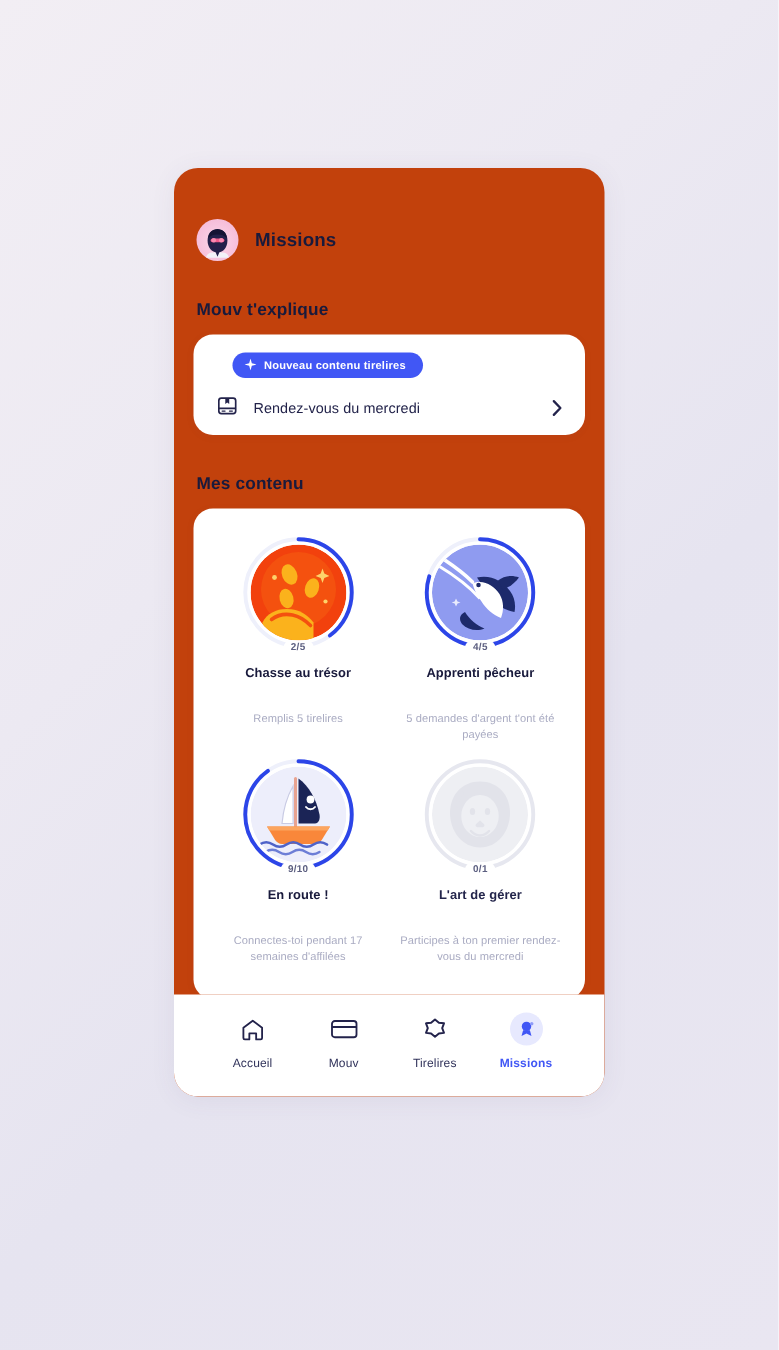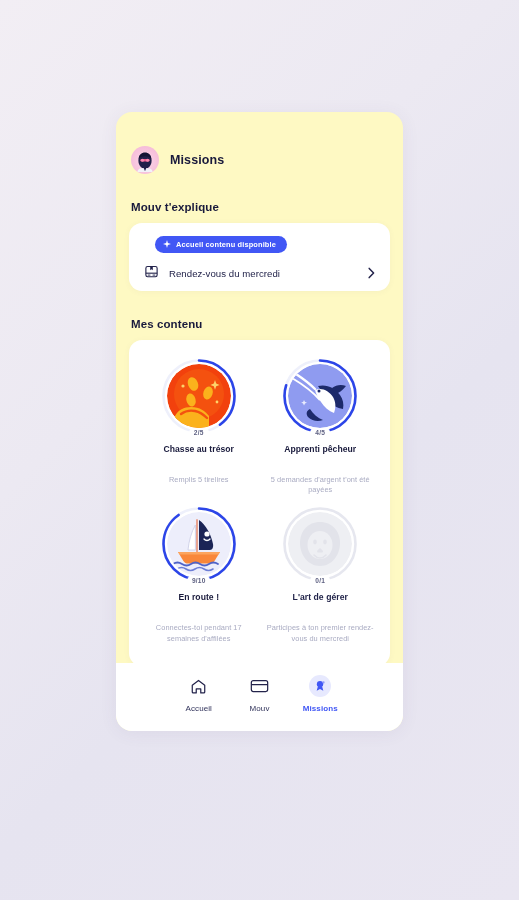--- a/index.html
+++ b/index.html
@@ -10,21 +10,21 @@
   }
   body {
     background: linear-gradient(135deg,#f2eef4 0%,#ece9f2 35%,#e6e4f0 60%,#e9e6f1 100%);
     position:relative;
   }
   
   .phone {
     position:absolute;
     left:116px; top:112px;
     width:287px; height:619px;
-    background:#fef9c3;
+    background:#c2410c;
     border-radius:16px;
     overflow:hidden;
     box-shadow:0 2px 18px rgba(80,70,120,.07);
     display:flex; flex-direction:column;
   }
   .scroll { flex:1; overflow:hidden; padding:0 13px; }
 
   
   .header { display:flex; align-items:center; gap:11px; padding:34px 0 0 2px; }
   .avatar {
@@ -87,21 +87,21 @@
   }
   .badge-desc {
     margin-top:21px; font-size:7.4px; line-height:1.45;
     color:#a9abc2; text-align:center; max-width:112px; letter-spacing:.05px;
   }
   .badge.locked .badge-name { color:#23254b; }
 
   
   .nav {
     height:68px; background:#ffffff;
-    display:flex; align-items:flex-start; justify-content:center;
+    display:flex; align-items:flex-start; justify-content:flex-start;
     padding:12px 22px 0;
   }
   .nav-item {
     display:flex; flex-direction:column; align-items:center; gap:7px;
     width:25%;
   }
   .nav-ico { width:26px; height:22px; display:flex; align-items:center; justify-content:center; }
   .nav-ico.active {
     background:#e7e9fe; border-radius:50%;
     width:22px; height:22px;
@@ -133,21 +133,21 @@
 
     <div class="section-title">Mouv t'explique</div>
 
     <div class="card explain-card">
       <div class="pill">
         <span class="sp">
           <svg width="8" height="8" viewBox="0 0 10 10">
             <path d="M5 0l1.1 3.9L10 5 6.1 6.1 5 10 3.9 6.1 0 5l3.9-1.1z" fill="#ffffff"></path>
           </svg>
         </span>
-        <span>Accueil contenu disponible</span>
+        <span>Nouveau contenu tirelires</span>
       </div>
 
       <div class="row">
         <span class="row-icon">
           <svg width="15" height="15" viewBox="0 0 16 16">
             <rect x="2" y="2.6" width="12" height="11" rx="1.8" fill="none" stroke="#23234b" stroke-width="1.2"></rect>
             <path d="M6.6 2.6h2.8v4.1L8 5.6 6.6 6.7V2.6z" fill="#23234b"></path>
             <path d="M2 9.8h12" stroke="#23234b" stroke-width="1.2"></path>
             <path d="M4.4 11.8h2M9.6 11.8h2" stroke="#23234b" stroke-width="1" stroke-linecap="round"></path>
           </svg>
@@ -285,20 +285,28 @@
     <div class="nav-item">
       <span class="nav-ico">
         <svg width="19" height="16" viewBox="0 0 20 16">
           <rect x="1.4" y="2.4" width="17.2" height="11.4" rx="2" fill="none" stroke="#23234b" stroke-width="1.3"></rect>
           <path d="M1.4 6.6h17.2" stroke="#23234b" stroke-width="1.3"></path>
         </svg>
       </span>
       <span class="nav-label">Mouv</span>
     </div>
 
+    <div class="nav-item">
+      <span class="nav-ico">
+        <svg width="18" height="18" viewBox="0 0 18 18">
+          <path d="M9 2.6l2.6 2.2 3.4.4-1.2 3.2 1.2 3.2-3.4.4L9 14.2l-2.6-2.2-3.4-.4 1.2-3.2L3 5.2l3.4-.4z" fill="none" stroke="#23234b" stroke-width="1.3" stroke-linejoin="round"></path>
+        </svg>
+      </span>
+      <span class="nav-label">Tirelires</span>
+    </div>
 
     <div class="nav-item active">
       <span class="nav-ico active">
         <svg width="14" height="14" viewBox="0 0 16 16">
           <circle cx="8" cy="6" r="3.6" fill="#4157f5"></circle>
           <path d="M5.4 9l-1.2 4.4 3.8-2 3.8 2L10.6 9" fill="#4157f5"></path>
           <circle cx="12" cy="4" r="1.3" fill="#8e9bf8"></circle>
         </svg>
       </span>
       <span class="nav-label">Missions</span>

